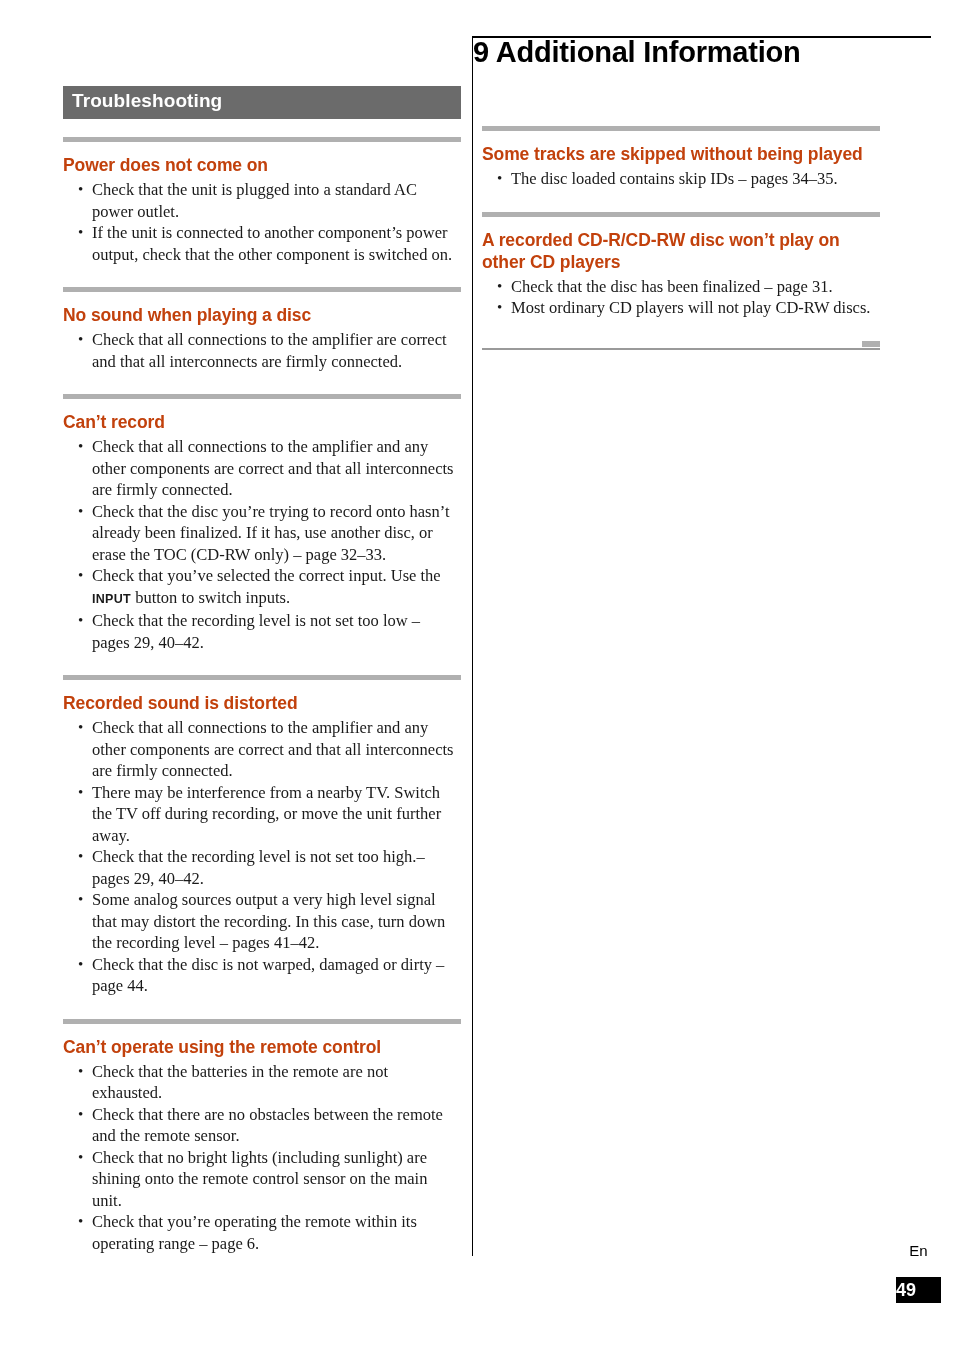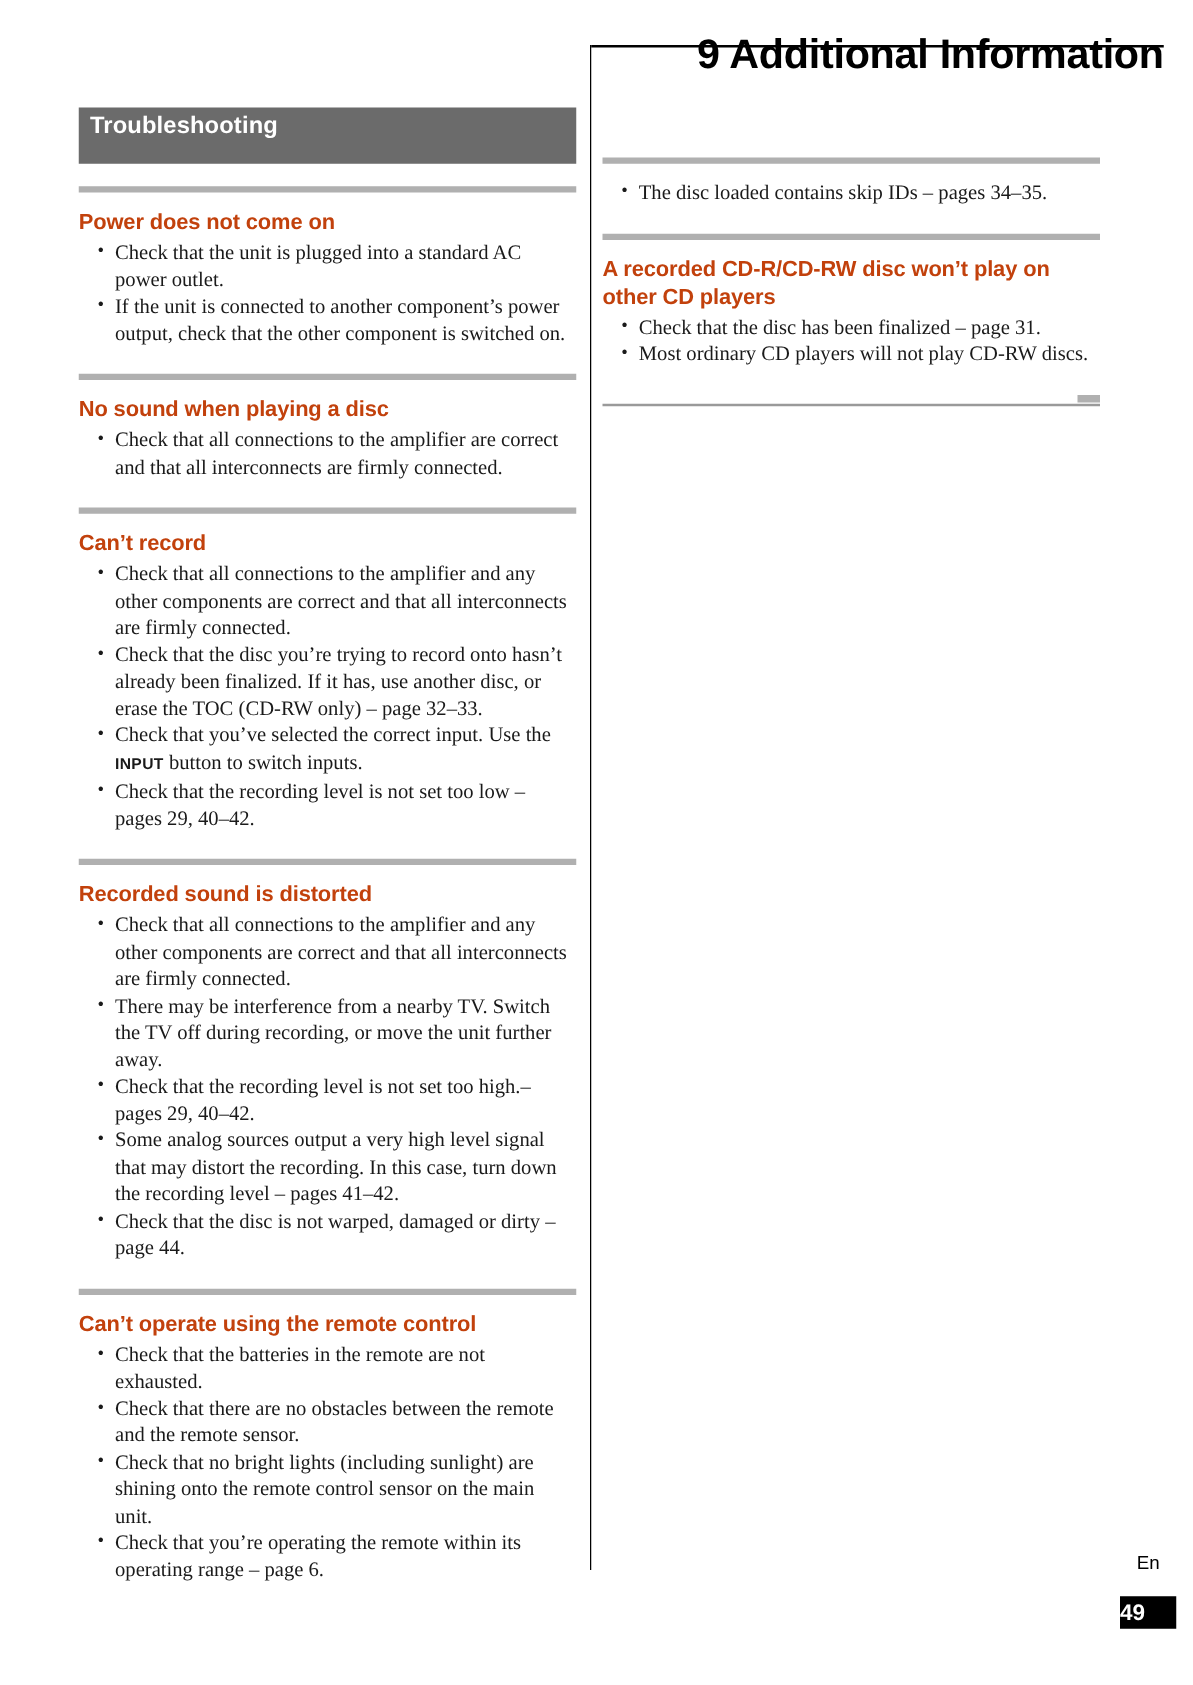--- a/index.html
+++ b/index.html
@@ -51,39 +51,38 @@
     position: absolute;
     left: 473px;
     top: 36px;
     width: 458px;
     height: 1.5px;
     background: #000000;
   }
   .chapter-title {
     position: absolute;
     left: 473px;
-    top: 24px;
+    top: 36px;
     width: 458px;
-    text-align: right;
-    font-family: "Liberation Sans", sans-serif;
-    font-weight: bold;
-    font-size: 33px;
+    font-family: "Liberation Sans", sans-serif;
+    font-weight: bold;
+    font-size: 29px;
     letter-spacing: -0.2px;
     color: #000000;
   }
 
   
   .banner {
     background: #6b6b6b;
     color: #ffffff;
     font-family: "Liberation Sans", sans-serif;
     font-weight: bold;
     font-size: 19px;
     line-height: 30px;
-    height: 45px;
+    height: 33px;
     padding-left: 9px;
     box-sizing: border-box;
     letter-spacing: 0.1px;
   }
 
   
   .rule-thick {
     height: 5px;
     background: #b0b0b0;
     margin-top: 22px;
@@ -233,20 +232,21 @@
       <li>Check that there are no obstacles between the remote and the remote sensor.</li>
       <li>Check that no bright lights (including sunlight) are shining onto the remote control sensor on the main unit.</li>
       <li>Check that you’re operating the remote within its operating range – page 6.</li>
     </ul>
 
   </div>
 
   <div class="col-right">
 
     <div class="rule-thick" style="margin-top:90px;"></div>
+    <h3 class="subhead">Some tracks are skipped without being played</h3>
     <ul class="checks">
       <li>The disc loaded contains skip IDs – pages 34–35.</li>
     </ul>
 
     <div class="rule-thick"></div>
     <h3 class="subhead">A recorded CD-R/CD-RW disc won’t play on other CD players</h3>
     <ul class="checks">
       <li>Check that the disc has been finalized – page 31.</li>
       <li>Most ordinary CD players will not play CD-RW discs.</li>
     </ul>

